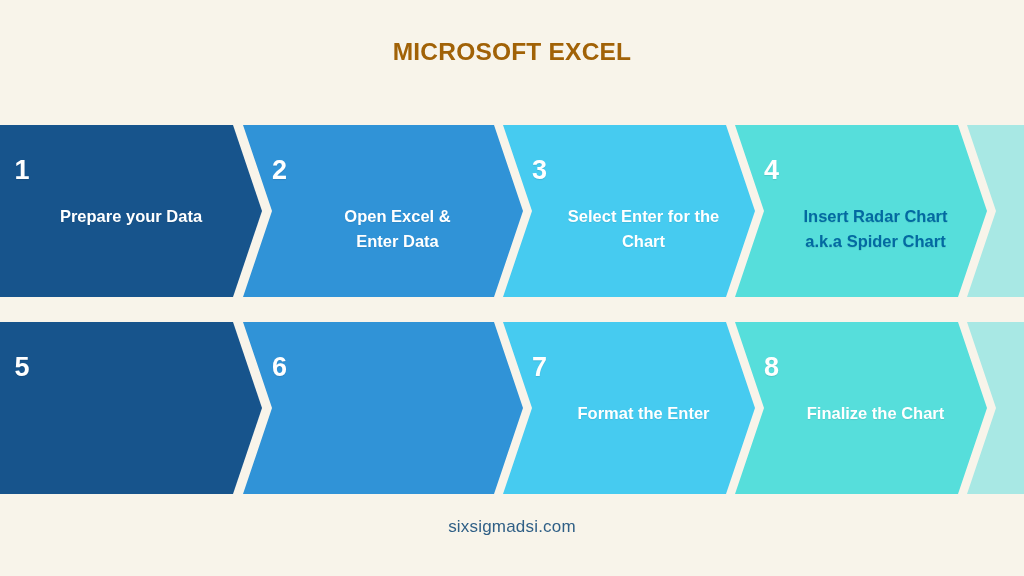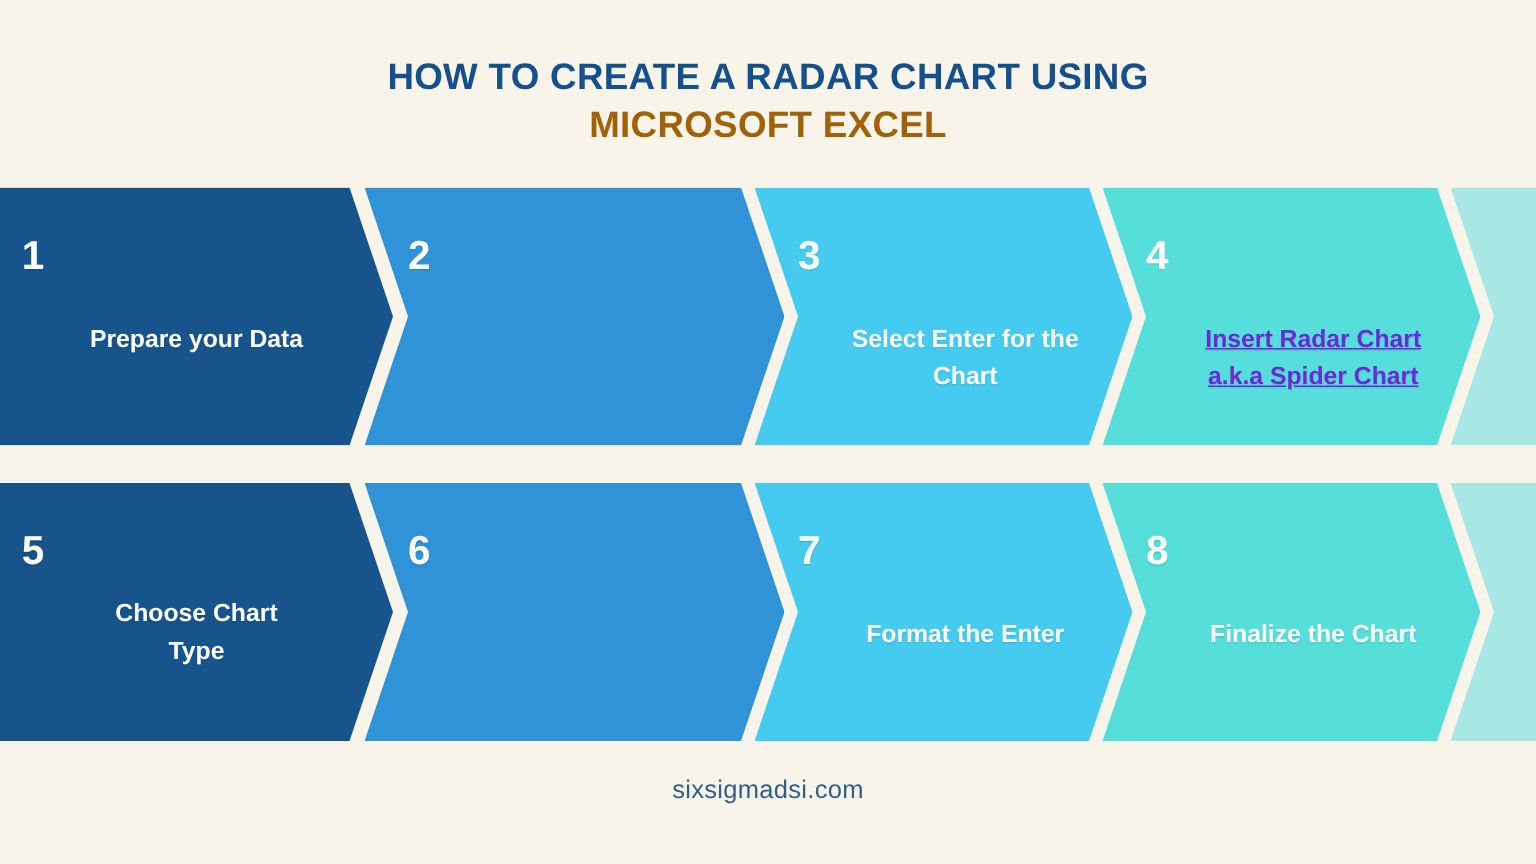--- a/index.html
+++ b/index.html
@@ -60,21 +60,21 @@
     font-weight: bold;
     line-height: 1;
     margin-top: 32px;
     text-shadow: 0 1px 1px rgba(0,0,0,0.10);
   }
   .chev-label {
     font-size: 16.5px;
     font-weight: bold;
     line-height: 25px;
     text-align: center;
-    margin-top: 30px;
+    margin-top: 20px;
     padding: 0 6px;
     white-space: pre-line;
     text-shadow: 0 1px 1px rgba(0,0,0,0.08);
   }
   .chev-label.tight { margin-top: 16px; }
 
   
   .c1 {
     left: 0px;  width: 262px;
     clip-path: polygon(0 0, 233px 0, 262px 50%, 233px 100%, 0 100%);
@@ -113,56 +113,55 @@
     color: #2f5f86;
     font-size: 17px;
     font-weight: normal;
     letter-spacing: 0.2px;
   }
 </style>
 </head>
 <body style="background: rgb(248, 244, 234);">
 
 <div class="title-block">
-  <div class="title-line" style="color: rgb(20, 80, 140);">HOW TO CREATE A RADAR CHART USING</div>
   <div class="title-line" style="color: #a16207;">MICROSOFT EXCEL</div>
 </div>
 
 <div class="row row-1">
 
   <div class="chevron c1" style="background: rgb(23, 84, 140);">
     <div class="chev-num" style="color: rgb(255, 255, 255);">1</div>
     <div class="chev-label" style="color: rgb(255, 255, 255);">Prepare your Data</div>
   </div>
 
   <div class="chevron c2" style="background: rgb(48, 147, 215);">
     <div class="chev-num" style="color: rgb(255, 255, 255);">2</div>
+    <div class="chev-label" style="color: rgb(255, 255, 255);">Open Excel &amp;
+Enter Data</div>
   </div>
 
   <div class="chevron c3" style="background: rgb(70, 203, 240);">
     <div class="chev-num" style="color: rgb(255, 255, 255);">3</div>
     <div class="chev-label" style="color: rgb(255, 255, 255);">Select Enter for the
 Chart</div>
   </div>
 
   <div class="chevron c4" style="background: rgb(86, 222, 219);">
     <div class="chev-num" style="color: rgb(255, 255, 255);">4</div>
-    <div class="chev-label" style="color: #6d28d9; text-decoration: underline;">Insert Radar Chart
+    <div class="chev-label" style="color: #0369a1;">Insert Radar Chart
 a.k.a Spider Chart</div>
   </div>
 
   <div class="chevron c5" style="background: rgb(168, 232, 228);"></div>
 </div>
 
 <div class="row row-2">
 
   <div class="chevron c1" style="background: rgb(23, 84, 140);">
     <div class="chev-num" style="color: rgb(255, 255, 255);">5</div>
-    <div class="chev-label tight" style="color: rgb(255, 255, 255);">Choose Chart
-Type</div>
   </div>
 
   <div class="chevron c2" style="background: rgb(48, 147, 215);">
     <div class="chev-num" style="color: rgb(255, 255, 255);">6</div>
   </div>
 
   <div class="chevron c3" style="background: rgb(70, 203, 240);">
     <div class="chev-num" style="color: rgb(255, 255, 255);">7</div>
     <div class="chev-label" style="color: rgb(255, 255, 255);">Format the Enter</div>
   </div>

